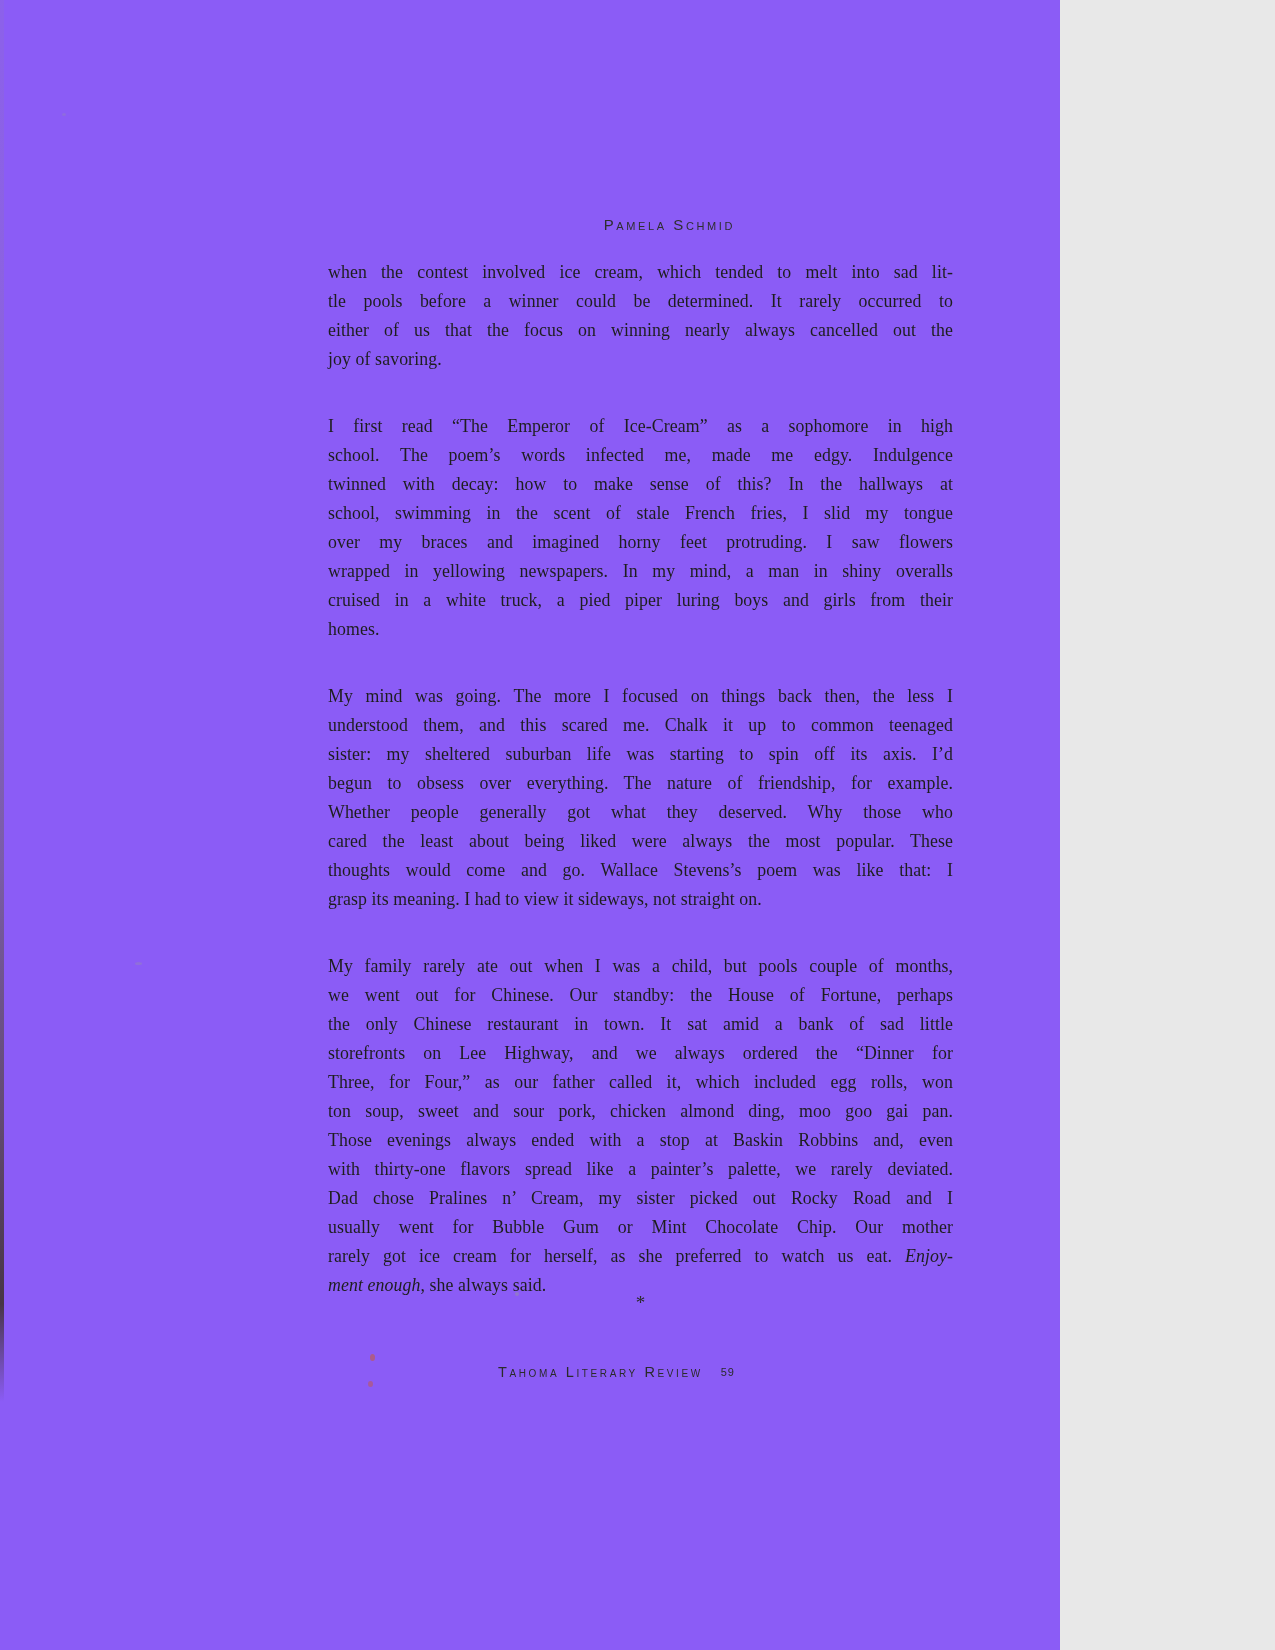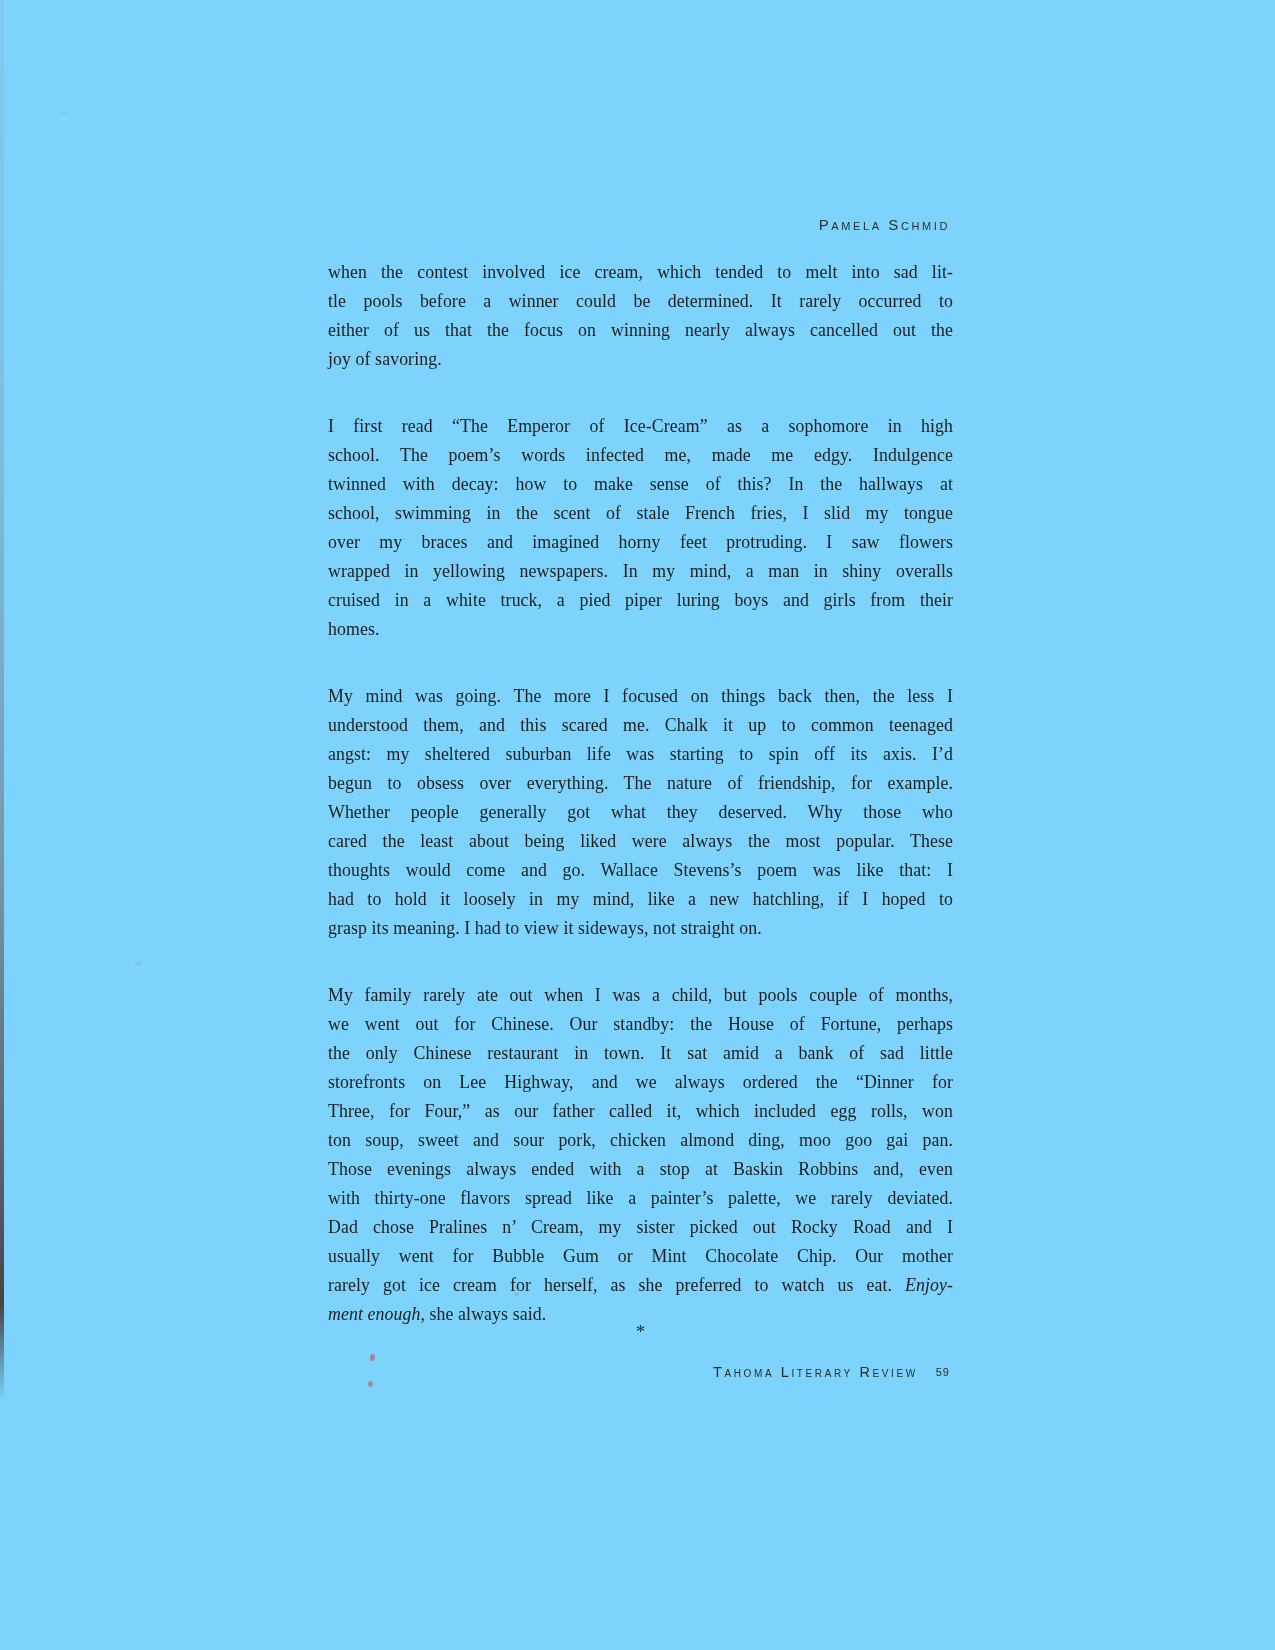--- a/index.html
+++ b/index.html
@@ -1,20 +1,20 @@
 <!DOCTYPE html>
 <html><head>
 <meta charset="utf-8">
 <style>
   html, body { margin: 0; padding: 0; background: #e8e8e8; }
   .page {
     position: relative;
-    width: 1275px;
+    width: 1060px;
     height: 1650px;
-    background: #7dd3fc;
+    background: #8b5cf6;
     overflow: hidden;
     font-family: "Liberation Serif", serif;
   }
   
   .edge-strip {
     position: absolute;
     left: 0; top: 0;
     width: 4px; height: 1402px;
     background: linear-gradient(to bottom,
       rgba(150,140,135,0.10) 0%,
@@ -105,26 +105,25 @@
           <div class="line">twinned with decay: how to make sense of this? In the hallways at</div>
           <div class="line">school, swimming in the scent of stale French fries, I slid my tongue</div>
           <div class="line">over my braces and imagined horny feet protruding. I saw flowers</div>
           <div class="line">wrapped in yellowing newspapers. In my mind, a man in shiny overalls</div>
           <div class="line">cruised in a white truck, a pied piper luring boys and girls from their</div>
           <div class="line para-end">homes.</div>
         </div>
         <div class="paragraph">
           <div class="line">My mind was going. The more I focused on things back then, the less I</div>
           <div class="line">understood them, and this scared me. Chalk it up to common teenaged</div>
-          <div class="line">angst: my sheltered suburban life was starting to spin off its axis. I’d</div>
+          <div class="line">sister: my sheltered suburban life was starting to spin off its axis. I’d</div>
           <div class="line">begun to obsess over everything. The nature of friendship, for example.</div>
           <div class="line">Whether people generally got what they deserved. Why those who</div>
           <div class="line">cared the least about being liked were always the most popular. These</div>
           <div class="line">thoughts would come and go. Wallace Stevens’s poem was like that: I</div>
-          <div class="line">had to hold it loosely in my mind, like a new hatchling, if I hoped to</div>
           <div class="line para-end">grasp its meaning. I had to view it sideways, not straight on.</div>
         </div>
         <div class="paragraph">
           <div class="line">My family rarely ate out when I was a child, but pools couple of months,</div>
           <div class="line">we went out for Chinese. Our standby: the House of Fortune, perhaps</div>
           <div class="line">the only Chinese restaurant in town. It sat amid a bank of sad little</div>
           <div class="line">storefronts on Lee Highway, and we always ordered the “Dinner for</div>
           <div class="line">Three, for Four,” as our father called it, which included egg rolls, won</div>
           <div class="line">ton soup, sweet and sour pork, chicken almond ding, moo goo gai pan.</div>
           <div class="line">Those evenings always ended with a stop at Baskin Robbins and, even</div>

